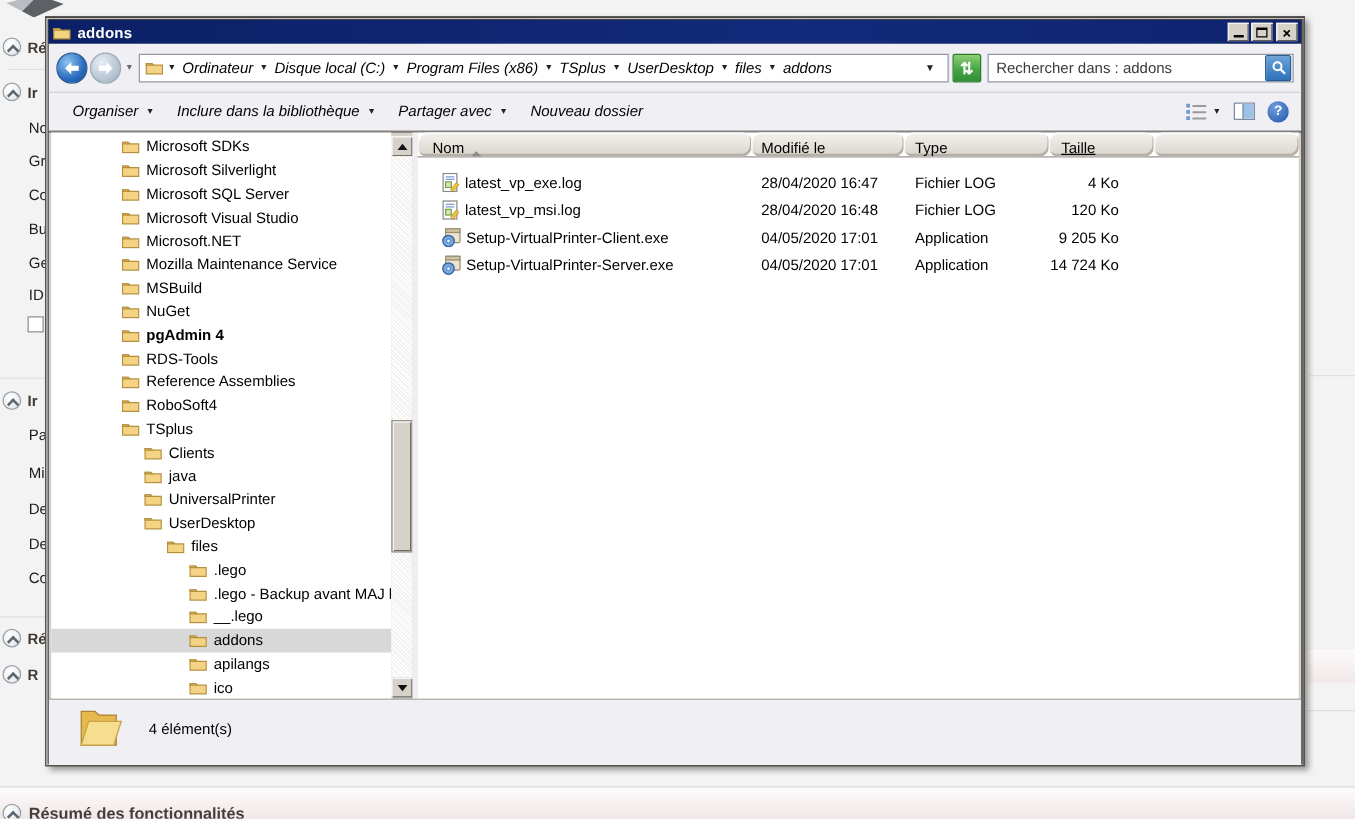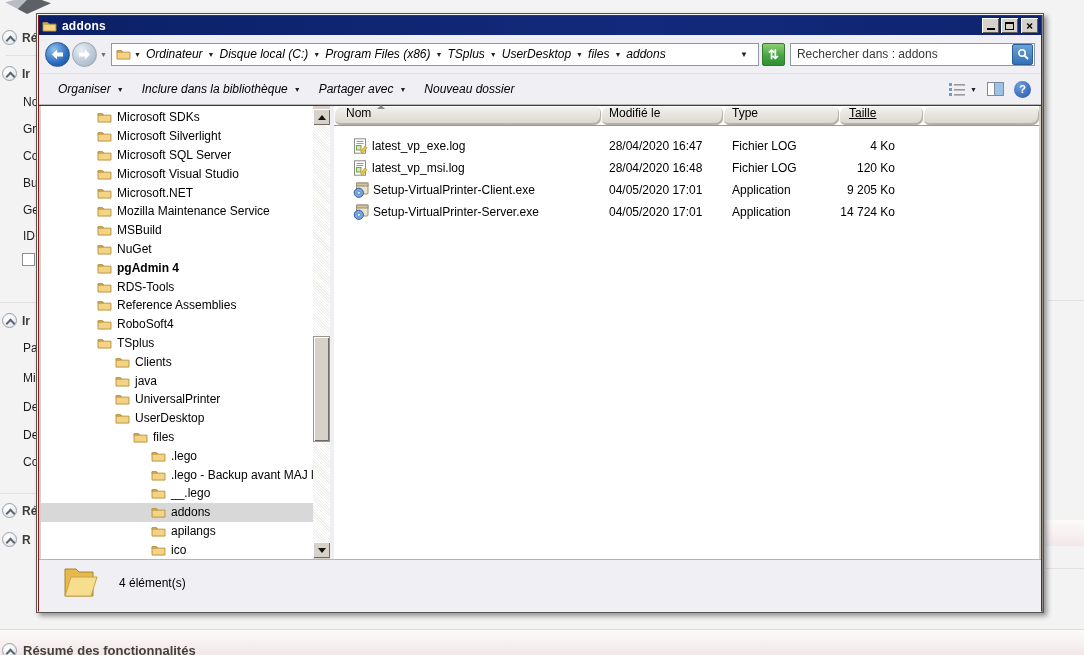--- a/index.html
+++ b/index.html
@@ -19,21 +19,21 @@
   .chev-circle { width:15px; height:15px; border-radius:50%; border:1px solid #9aa0a8; flex:0 0 auto;
                  background:radial-gradient(circle at 35% 30%, #ffffff, #dfe3e8); position:relative; }
   .chev-circle:after { content:""; position:absolute; left:4px; top:6px; width:5px; height:5px;
                        border-left:2px solid #5b6670; border-top:2px solid #5b6670; transform:rotate(45deg); }
   .bg-checkbox { position:absolute; width:13px; height:13px; background:#fff; border:1px solid #8a8f98; }
   .bg-bottom-title { position:absolute; left:2px; bottom:-3px; display:flex; align-items:center; gap:6px; }
   .bg-bottom-title .txt { font-weight:bold; font-size:13px; color:#443f3a; }
 
   
   .win { position:absolute; left:36px; top:13px; width:1008px; height:600px;
-         background:#7f1d1d; border:1px solid #565350;
+         background:#404040; border:1px solid #565350;
          box-shadow: inset 1px 1px 0 #f3f1ec, inset -1px -1px 0 #8f8b84, 3px 3px 5px rgba(0,0,0,.40); }
   .win-inner { position:absolute; inset:2px; }
 
   .titlebar { position:absolute; left:0; top:0; right:0; height:19px;
               background:linear-gradient(90deg,#0b2066,#132a7c 60%,#0e2470);
               display:flex; align-items:center; padding:0 3px; }
   .titlebar .title { color:#fff; font-weight:bold; margin-left:5px; flex:1; letter-spacing:.2px; }
   .wbtn { width:17px; height:15px; background:#d6d2ca; margin-left:2px;
           box-shadow: inset 1px 1px 0 #ffffff, inset -1px -1px 0 #5f5c57;
           display:flex; align-items:center; justify-content:center; cursor:default; }
@@ -93,21 +93,21 @@
   .tri-dn { width:0; height:0; border-left:4px solid transparent; border-right:4px solid transparent; border-top:5px solid #111; }
   .strack { flex:1; position:relative; background:#f2f0ed;
             background-image:repeating-linear-gradient(45deg,#fff 0 1px,rgba(255,255,255,0) 1px 2px); }
   .sthumb { position:absolute; left:0; width:17px; top:211px; height:106px; background:#d6d2ca;
             box-shadow: inset 1px 1px 0 #fff, inset -1px -1px 0 #6e6b66; border:1px solid #9a968e; }
   .main .gapcol { position:absolute; left:291px; top:0; width:4px; height:453px; background:#efeef2; }
 
   .filelist { position:absolute; left:295px; top:0; width:705px; height:453px; background:#fff; }
   .flhead { display:flex; height:20px; border-bottom:1px solid #9a968e; }
   .fl-col { background:linear-gradient(#f4f2ee,#d9d5cd); box-shadow: inset 1px 1px 0 #fff, inset -1px -2px 0 #b5b1a8;
-            display:flex; align-items:flex-start; padding-left:8px; cursor:default;border-radius:7px; }
+            display:flex; align-items:flex-end; padding-left:8px; cursor:default;border-radius:7px; }
   .fl-col.c-name { width:267px; padding-left:12px; gap:6px; }
   .fl-col.c-mod { width:122px; }
   .fl-col.c-type { width:116px; padding-left:9px; }
   .fl-col.c-size { width:84px; padding-left:10px;text-decoration:underline; }
   .fl-col.c-extra { flex:1; }
   .sort-arrow { width:0; height:0; border-left:4px solid transparent; border-right:4px solid transparent;
                 border-bottom:4px solid #8a8a8a; margin-top:-1px; }
   .flrows { padding-top:9px; }
   .frow { display:flex; height:22px; align-items:center; cursor:default; }
   .fc { white-space:nowrap; overflow:hidden; }

